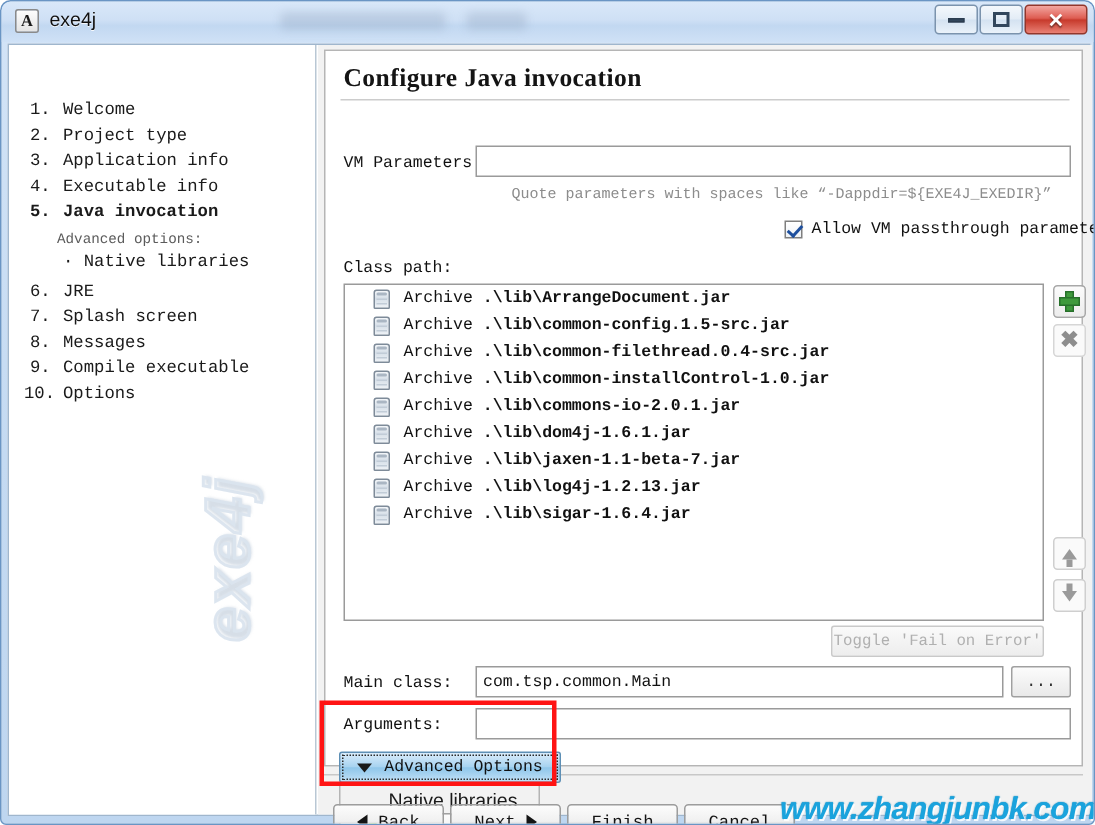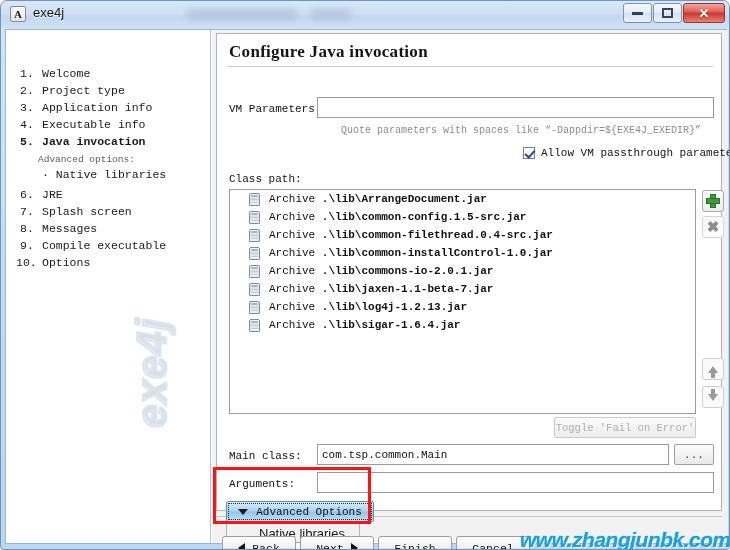--- a/index.html
+++ b/index.html
@@ -505,20 +505,24 @@
             <span class="jar-icon"></span>
             <span class="cp-text"><span class="cp-kind">Archive</span>&nbsp;<span class="cp-path">.\lib\common-filethread.0.4-src.jar</span></span>
           </div>
           <div class="cp-row">
             <span class="jar-icon"></span>
             <span class="cp-text"><span class="cp-kind">Archive</span>&nbsp;<span class="cp-path">.\lib\common-installControl-1.0.jar</span></span>
           </div>
           <div class="cp-row">
             <span class="jar-icon"></span>
             <span class="cp-text"><span class="cp-kind">Archive</span>&nbsp;<span class="cp-path">.\lib\commons-io-2.0.1.jar</span></span>
+          </div>
+          <div class="cp-row">
+            <span class="jar-icon"></span>
+            <span class="cp-text"><span class="cp-kind">Archive</span>&nbsp;<span class="cp-path">.\lib\dom4j-1.6.1.jar</span></span>
           </div>
           <div class="cp-row">
             <span class="jar-icon"></span>
             <span class="cp-text"><span class="cp-kind">Archive</span>&nbsp;<span class="cp-path">.\lib\jaxen-1.1-beta-7.jar</span></span>
           </div>
           <div class="cp-row">
             <span class="jar-icon"></span>
             <span class="cp-text"><span class="cp-kind">Archive</span>&nbsp;<span class="cp-path">.\lib\log4j-1.2.13.jar</span></span>
           </div>
           <div class="cp-row">

